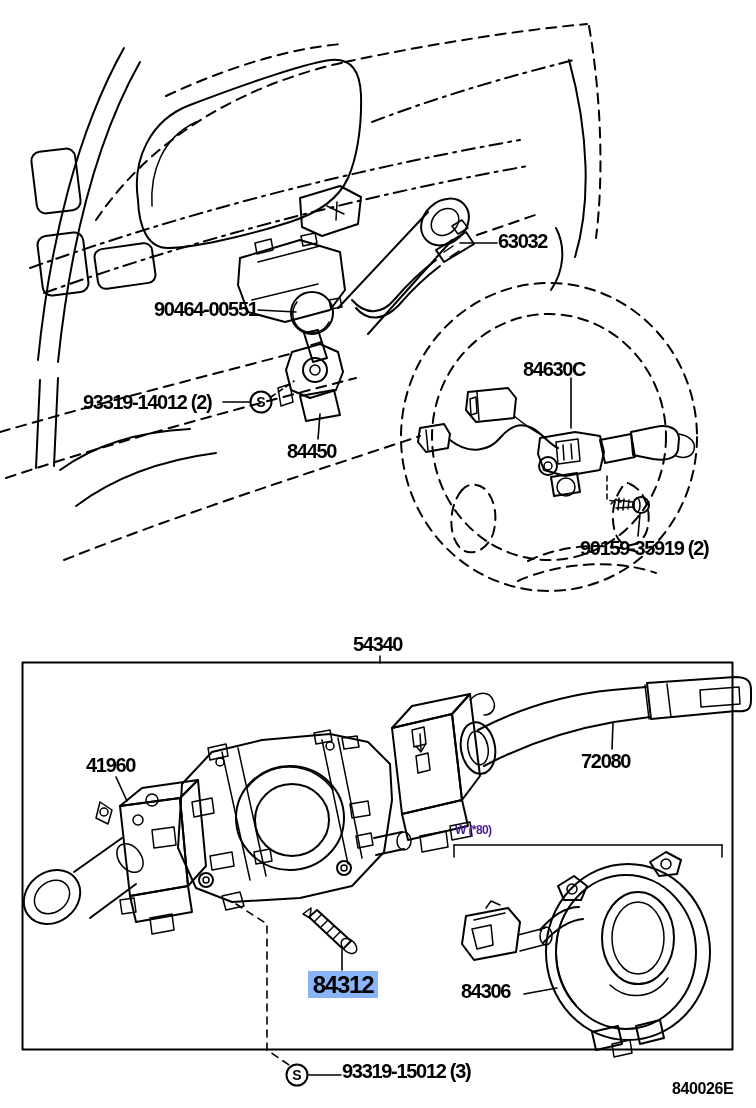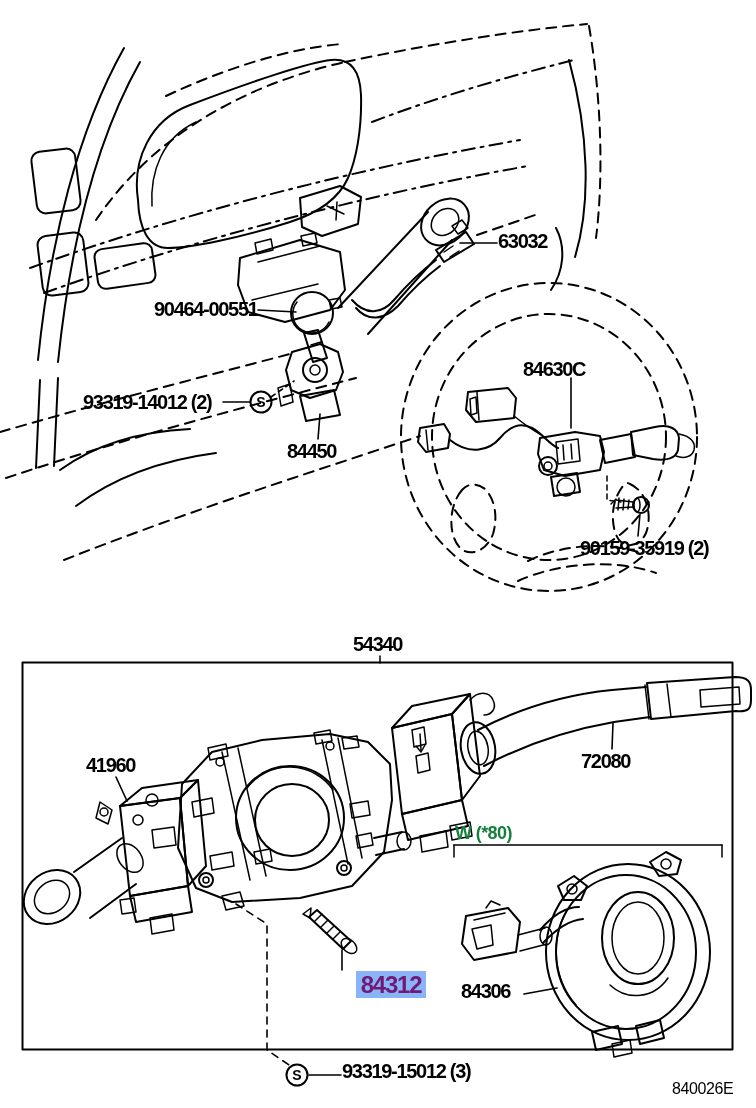--- a/index.html
+++ b/index.html
@@ -14,30 +14,30 @@
   .art .d  { stroke-dasharray:10 7; }
   .art .d2 { stroke-dasharray:5 4; }
   .art .d3 { stroke-dasharray:7 6; }
   .art .dd { stroke-dasharray:13 6 3 6; }
   .art text.s-sym { fill:#000; stroke:none; font:700 14px "Liberation Sans",sans-serif; text-anchor:middle; }
   .callout {
     position:absolute; color:#000; font-weight:700; font-size:20px;
     letter-spacing:-1.3px; white-space:nowrap; line-height:1;
   }
   .callout-sm {
-    position:absolute; color:#15803d; font-weight:700; font-size:18px;
+    position:absolute; color:#4c1d95; font-weight:700; font-size:12px;
     letter-spacing:-0.6px; white-space:nowrap; line-height:1;
   }
   .highlight-label {
-    position:absolute; background:#8ab4f8; color:#701a75; font-weight:700;
+    position:absolute; background:#8ab4f8; color:#000000; font-weight:700;
     font-size:24px; letter-spacing:-1.2px; display:flex; align-items:center;
-    justify-content:center; line-height:1;margin-left:48px;
+    justify-content:center; line-height:1;
   }
   .drawing-code {
-    position:absolute; color:#000; font-weight:400; font-size:16px;
+    position:absolute; color:#000; font-weight:700; font-size:16px;
     letter-spacing:-0.4px; white-space:nowrap; line-height:1;
   }
 </style>
 </head>
 <body>
 
 <div class="canvas">
 
   <svg class="art" width="756" height="1108" viewBox="0 0 756 1108">
 

